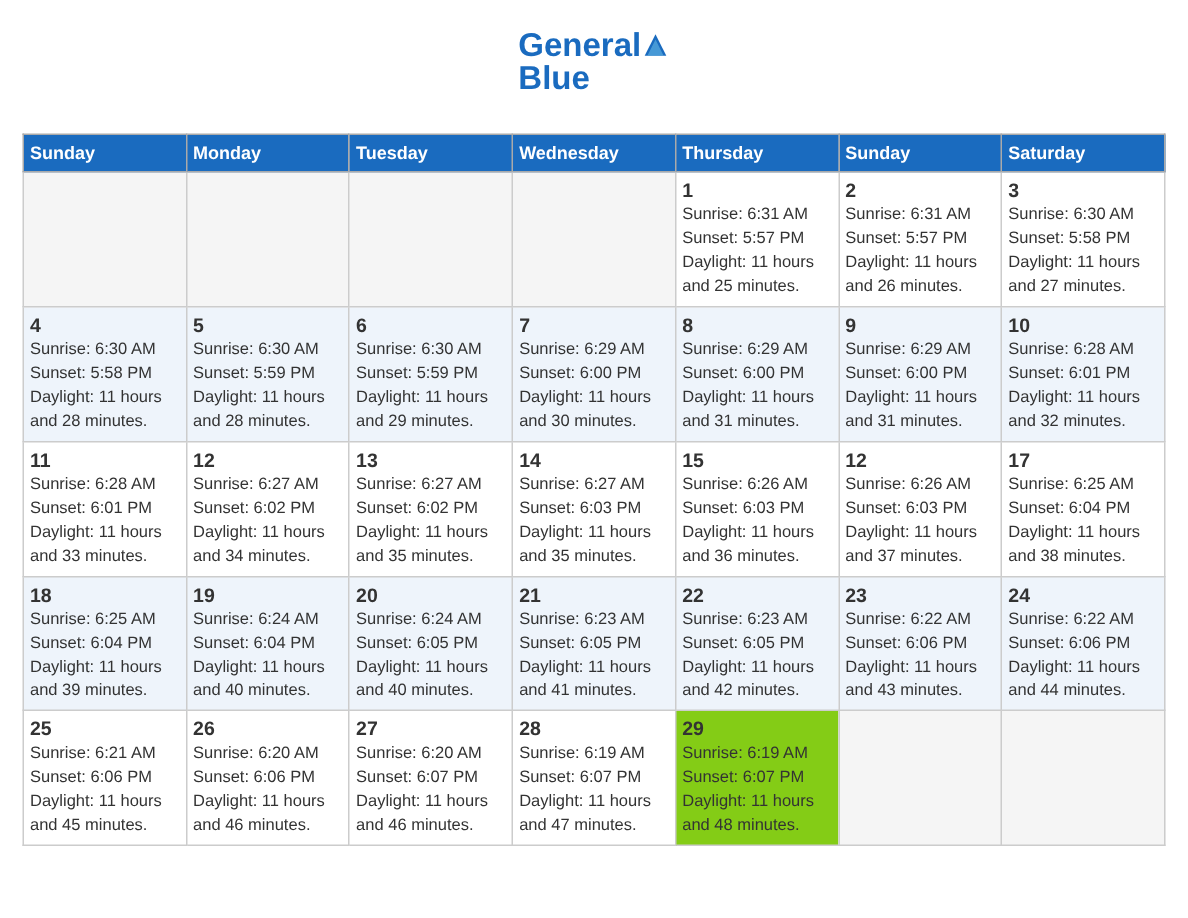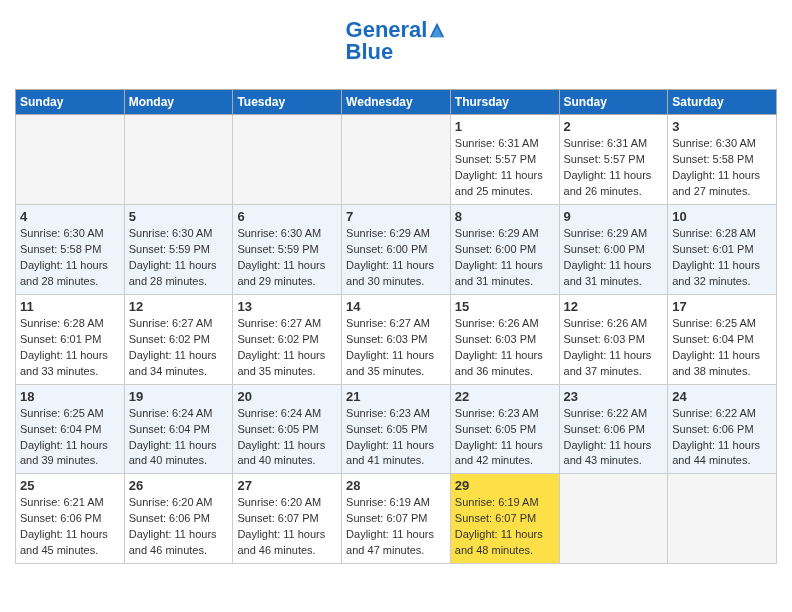--- a/index.html
+++ b/index.html
@@ -331,21 +331,21 @@
 Daylight: 11 hours
 and 46 minutes.</div>
         </td>
         <td style="background: rgb(255, 255, 255);">
           <div class="day-number">28</div>
           <div class="day-info" style="white-space: pre-line;">Sunrise: 6:19 AM
 Sunset: 6:07 PM
 Daylight: 11 hours
 and 47 minutes.</div>
         </td>
-        <td style="background: #fde047;">
+        <td style="background: #84cc16;">
           <div class="day-number">29</div>
           <div class="day-info" style="white-space: pre-line;">Sunrise: 6:19 AM
 Sunset: 6:07 PM
 Daylight: 11 hours
 and 48 minutes.</div>
         </td>
         <td class="empty" style="background: rgb(245, 245, 245);"></td>
         <td class="empty" style="background: rgb(245, 245, 245);"></td>
       </tr>
     </tbody>

